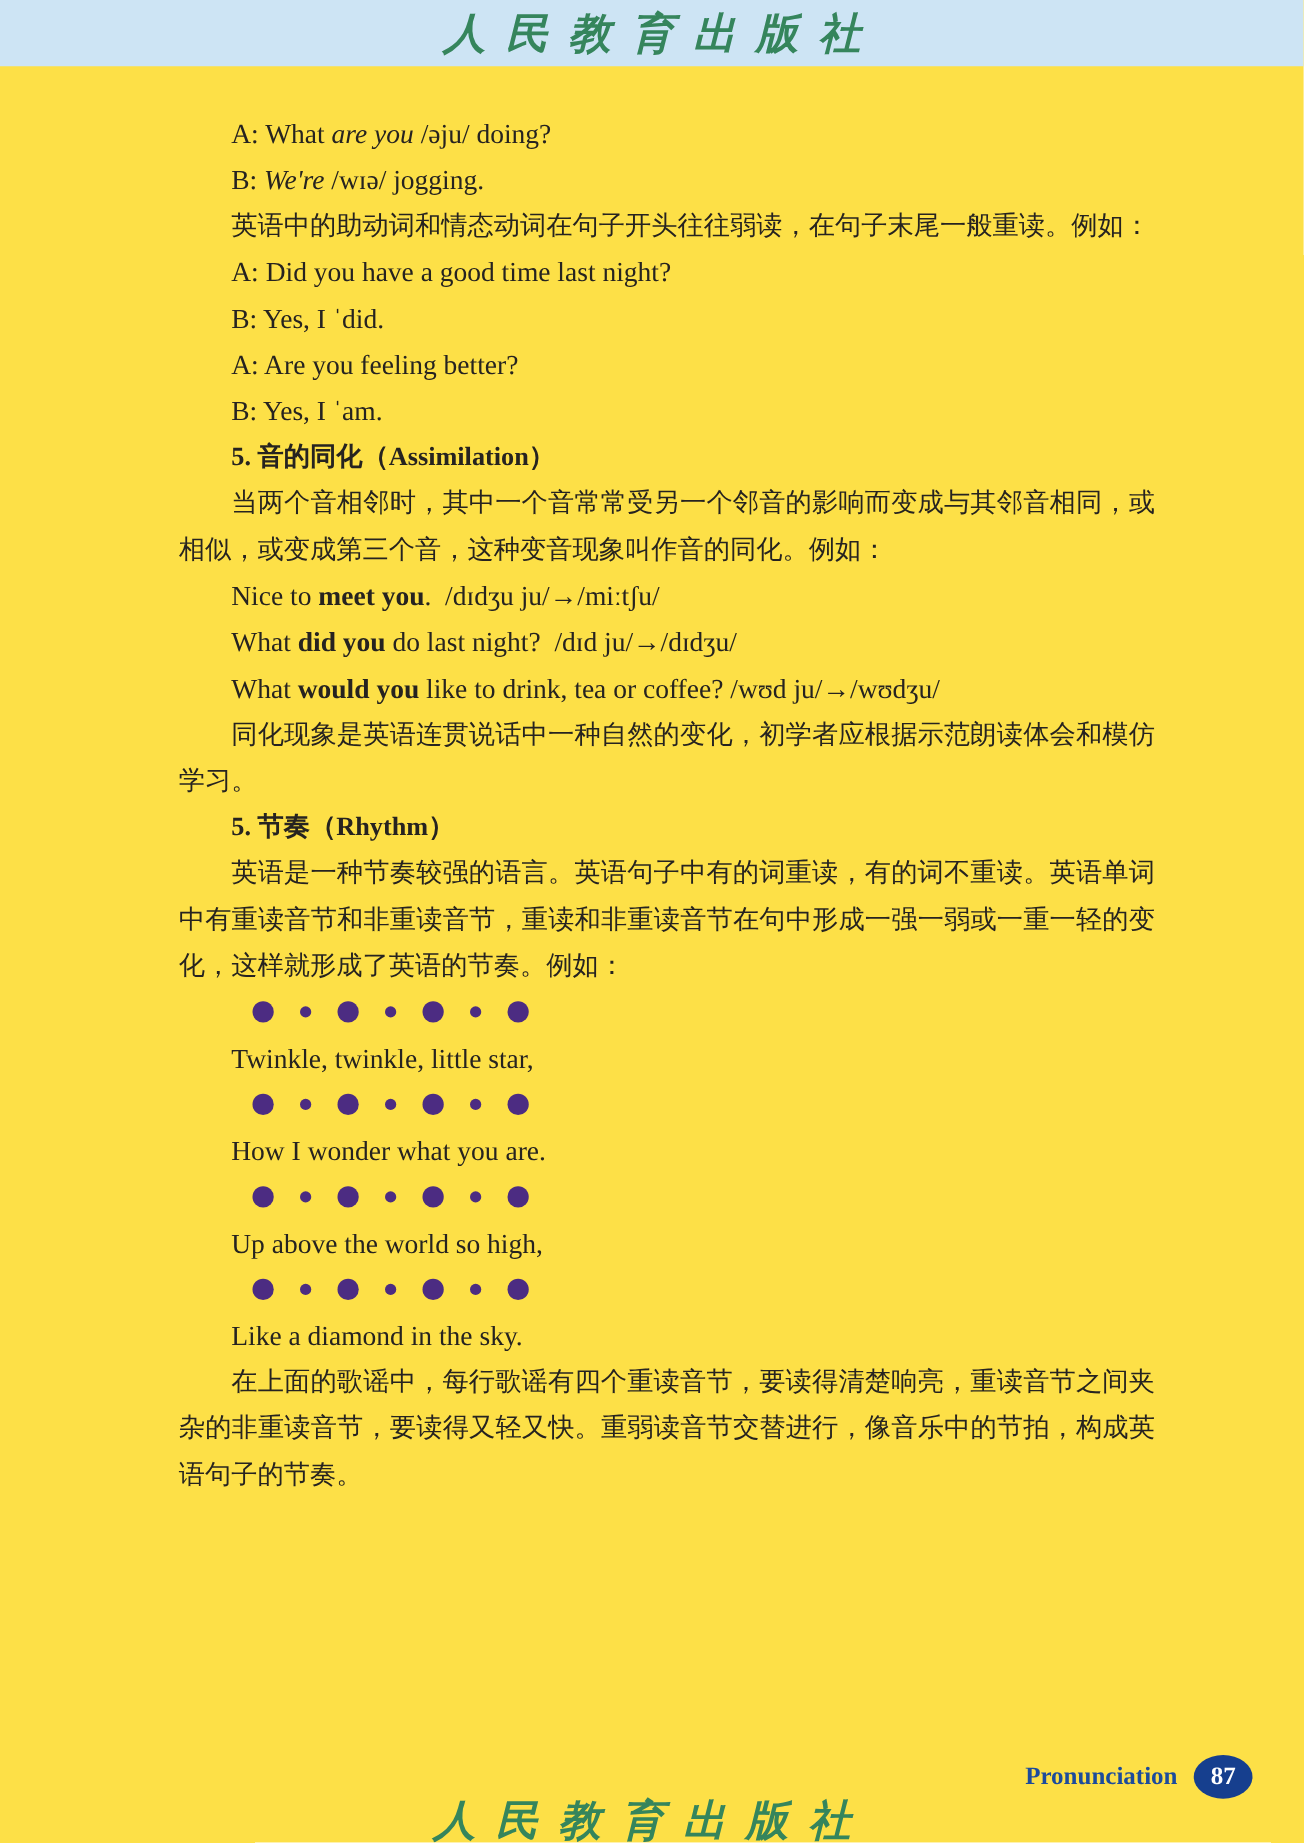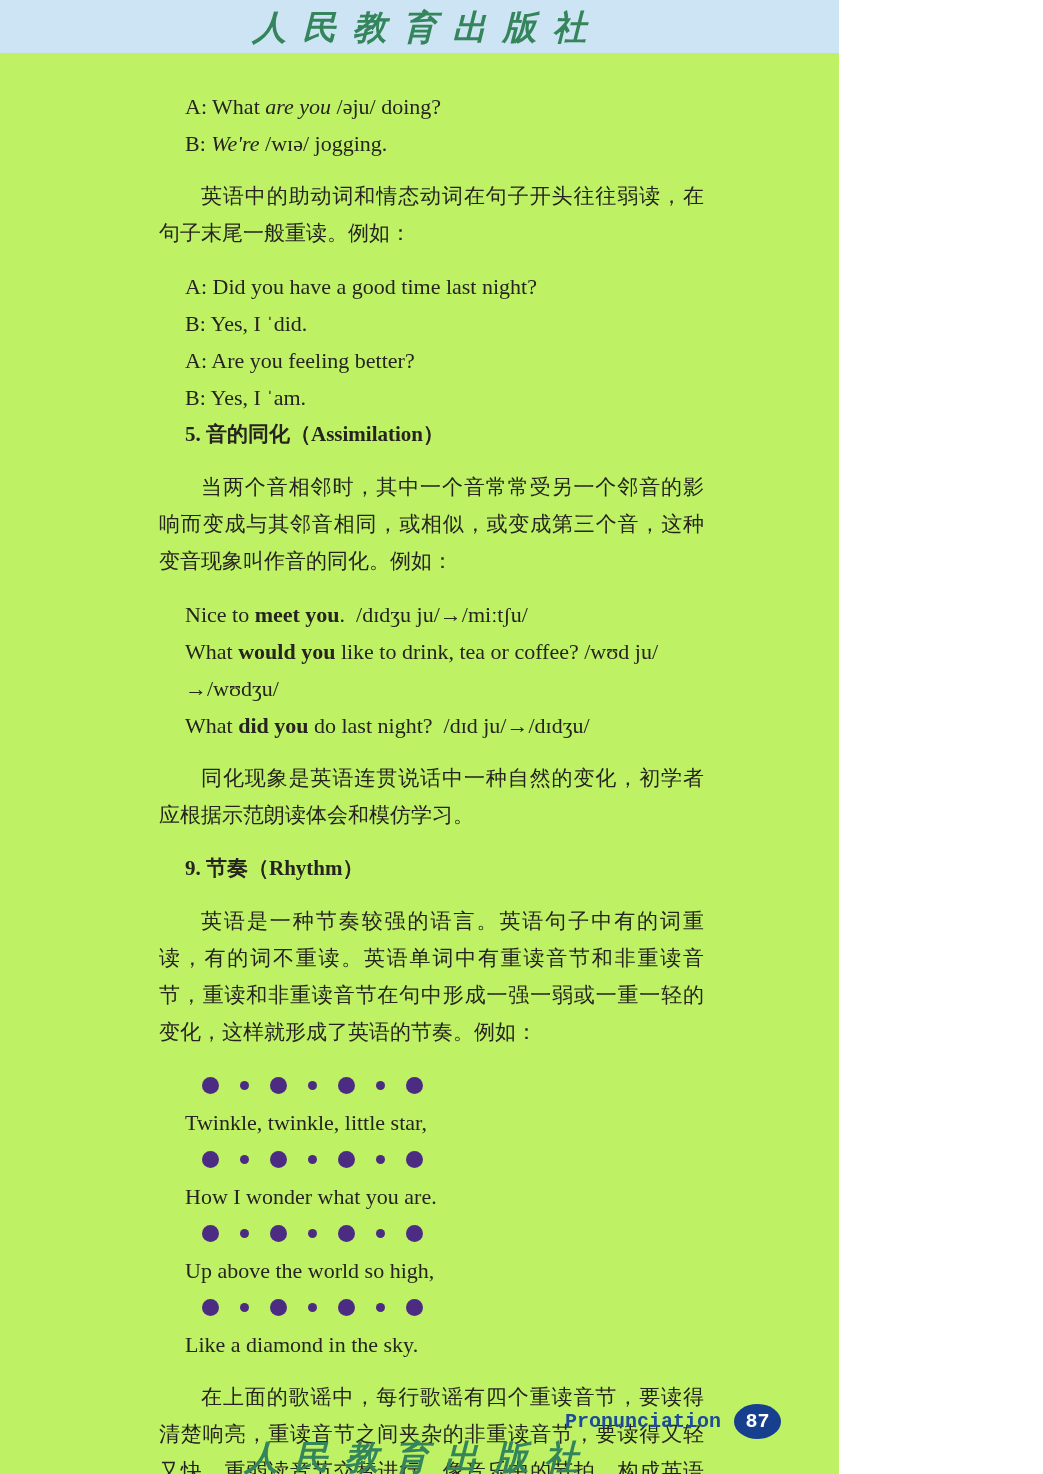--- a/index.html
+++ b/index.html
@@ -1,40 +1,40 @@
 <!DOCTYPE html>
 <html style="--header_bg: #cde4f4; --logo_green: #35855c; --dot_purple: #4c2c82; --footer_blue: #1c4b9c; --badge_bg: #163f8e; --badge_text: #ffffff; --body_text: #262320;"><head>
 <meta charset="utf-8">
 <style>
   html,body{margin:0;padding:0;background:#ffffff;}
   .page{
-    position:relative;width:839px;height:1474px;background:#bef264;
+    position:relative;width:1043px;height:1474px;background:#fde047;
     font-family:"Liberation Serif","DejaVu Serif",serif;
     color:var(--body_text,#262320);overflow:hidden;
   }
   .header-bar{height:53px;background:var(--header_bg,#cde4f4);display:flex;align-items:center;justify-content:center;}
   .logo{
     color:var(--logo_green,#35855c);font-size:34px;font-style:italic;font-weight:bold;
     letter-spacing:16px;font-family:"DejaVu Serif","Liberation Serif",serif;line-height:1;
     text-indent:16px;
   }
   .content{padding:35px 119px 0 143px;}
   .en-line{font-size:22px;line-height:37px;margin:0 0 0 42px;white-space:pre-wrap;}
-  .zh-text{font-size:21px;line-height:37px;margin:16px;text-align:justify;text-indent:2em;}
+  .zh-text{font-size:21px;line-height:37px;margin:0;text-align:justify;text-indent:2em;}
   .section-heading{font-size:21px;line-height:37px;margin:0 0 0 42px;font-weight:bold;}
   .seg-italic{font-style:italic;}
   .seg-bold{font-weight:bold;}
   .dots-row{height:37px;display:flex;align-items:center;margin-left:50px;width:238px;}
   .dot-slot{width:34px;display:flex;justify-content:center;align-items:center;}
   .dot{border-radius:50%;background:var(--dot_purple,#4c2c82);}
   .dot.stressed{width:17px;height:17px;}
   .dot.unstressed{width:9px;height:9px;}
   .footer-right{
-    position:absolute;right:58px;bottom:35px;display:flex;align-items:center;gap:13px;
-    font-family:Liberation Mono, monospace;
+    position:absolute;right:41px;bottom:35px;display:flex;align-items:center;gap:13px;
+    font-family:Liberation Serif, serif;
   }
   .footer-label{color:var(--footer_blue,#1c4b9c);font-size:20px;font-weight:bold;}
   .badge{
     width:47px;height:35px;border-radius:50%;background:var(--badge_bg,#163f8e);
     color:var(--badge_text,#ffffff);display:flex;align-items:center;justify-content:center;
     font-size:20px;font-weight:bold;text-align:center;
   }
   .footer-logo{position:absolute;bottom:0;left:0;width:100%;text-align:center;}
 </style>
 </head>
@@ -59,27 +59,27 @@
         <p class="en-line">B: Yes, I ˈdid.</p>
         <p class="en-line">A: Are you feeling better?</p>
         <p class="en-line">B: Yes, I ˈam.</p>
       </div>
 
     <h3 class="section-heading">5. 音的同化（Assimilation）</h3>
     <p class="zh-text">当两个音相邻时，其中一个音常常受另一个邻音的影响而变成与其邻音相同，或相似，或变成第三个音，这种变音现象叫作音的同化。例如：</p>
 
     <div id="assimilation-examples">
         <p class="en-line"><span class="">Nice to </span><span class="seg-bold">meet you</span><span class="">.  /dɪdʒu ju/→/miːtʃu/</span></p>
+        <p class="en-line"><span class="">What </span><span class="seg-bold">did you</span><span class=""> do last night?  /dɪd ju/→/dɪdʒu/</span></p>
         <p class="en-line"><span class="">What </span><span class="seg-bold">would you</span><span class=""> like to drink, tea or coffee? /wʊd ju/→/wʊdʒu/</span></p>
-        <p class="en-line"><span class="">What </span><span class="seg-bold">did you</span><span class=""> do last night?  /dɪd ju/→/dɪdʒu/</span></p>
       </div>
 
     <p class="zh-text">同化现象是英语连贯说话中一种自然的变化，初学者应根据示范朗读体会和模仿学习。</p>
 
-    <h3 class="section-heading">9. 节奏（Rhythm）</h3>
+    <h3 class="section-heading">5. 节奏（Rhythm）</h3>
     <p class="zh-text">英语是一种节奏较强的语言。英语句子中有的词重读，有的词不重读。英语单词中有重读音节和非重读音节，重读和非重读音节在句中形成一强一弱或一重一轻的变化，这样就形成了英语的节奏。例如：</p>
 
     <div id="rhythm-verse">
         <div class="dots-row">
           <span class="dot-slot">
             <span class="dot stressed"></span>
           </span>
           <span class="dot-slot">
             <span class="dot unstressed"></span>
           </span>

